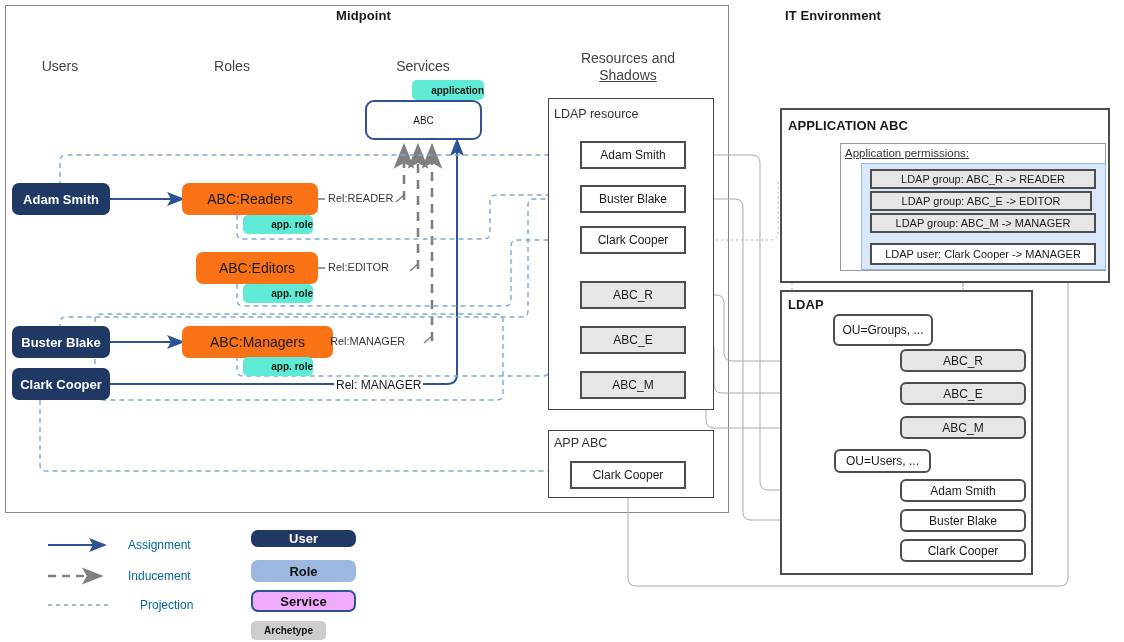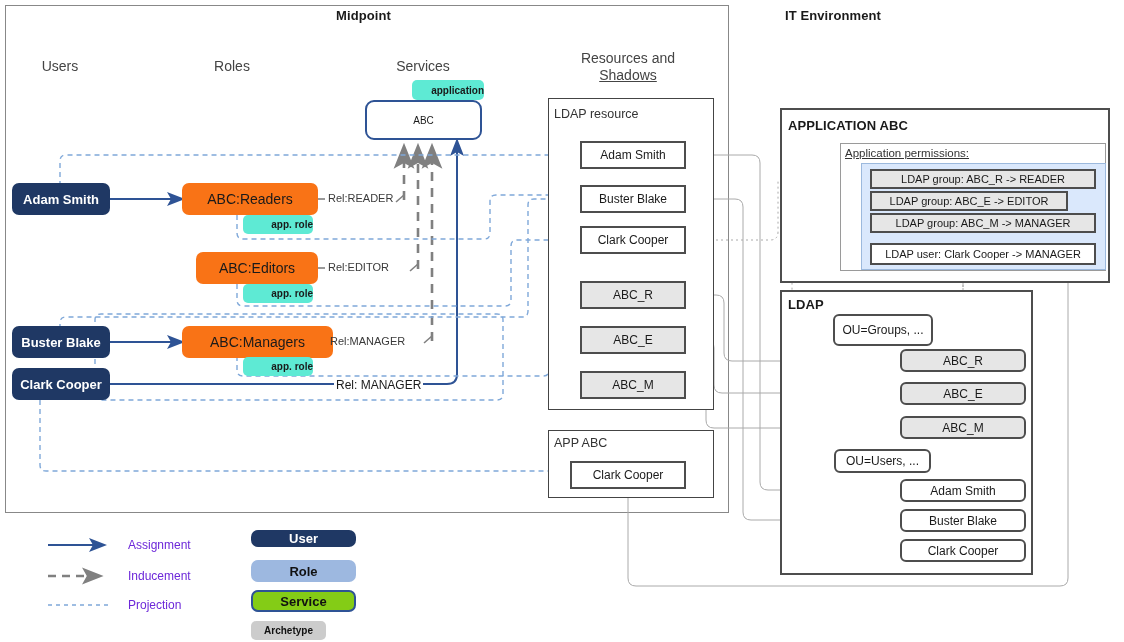--- a/index.html
+++ b/index.html
@@ -33,26 +33,26 @@
   .perm-box.white{background:#ffffff;}
   .perm-bg{background:#DAE8FC;border:1px solid #9cb9dd;}
   .inner-frame{border:1px solid #9a9a9a;background:#ffffff;}
   .heavy-frame{border:2px solid #4d4d4d;background:#ffffff;}
 
   .rel-label{font-size:11px;color:#3a3a3a;white-space:nowrap;}
   .rel-label-b{font-size:12px;color:#1a1a1a;white-space:nowrap;}
   .sub-label{font-size:12.5px;color:#333333;}
 
   
-  .legend-text{font-size:12px;color:#6d28d9;}
+  .legend-text{font-size:12px;color:#0369a1;}
   .lg-user{background:#1F3864;color:#fff;border-radius:7px;font-size:13px;font-weight:bold;
            display:flex;align-items:center;justify-content:center;}
   .lg-role{background:#9DB8E0;color:#111;border-radius:7px;font-size:13px;font-weight:bold;
            display:flex;align-items:center;justify-content:center;}
-  .lg-svc{background:#84cc16;border:2px solid #2E5395;border-radius:7px;color:#111;font-size:13px;
+  .lg-svc{background:#f0abfc;border:2px solid #2E5395;border-radius:7px;color:#111;font-size:13px;
           font-weight:bold;display:flex;align-items:center;justify-content:center;}
   .lg-arch{background:#CCCCCC;color:#111;border-radius:5px;font-size:10px;font-weight:bold;
            display:flex;align-items:center;justify-content:center;}
 </style>
 </head>
 <body>
 
 <div class="abs panel" style="left:5px;top:5px;width:724px;height:508px;"></div>
 <div class="abs panel-title" style="left:336px;top:8px;width:200px;">Midpoint</div>
 
@@ -221,21 +221,21 @@
 <div class="abs heavy-frame" style="left:780px;top:108px;width:330px;height:175px;"></div>
 <div class="abs panel-title" style="left:788px;top:118px;">APPLICATION ABC</div>
 
 <div class="abs inner-frame" style="left:840px;top:143px;width:266px;height:128px;"></div>
 <div class="abs sub-label" style="left:845px;top:147px;font-size:11.5px;text-decoration:underline;">Application permissions:</div>
 
 <div class="abs perm-bg" style="left:861px;top:163px;width:245px;height:107px;"></div>
 <div class="abs perm-box" style="left:870px;top:169px;width:226px;height:20px;">
   <span>LDAP group: ABC_R  -&gt;  READER</span>
 </div>
-<div class="abs perm-box" style="left:870px;top:191px;width:198px;height:20px;">
+<div class="abs perm-box" style="left:870px;top:191px;width:222px;height:20px;">
   <span>LDAP group: ABC_E  -&gt;  EDITOR</span>
 </div>
 <div class="abs perm-box" style="left:870px;top:213px;width:226px;height:20px;">
   <span>LDAP group: ABC_M  -&gt;  MANAGER</span>
 </div>
 <div class="abs perm-box white" style="left:870px;top:243px;width:226px;height:22px;">
   <span>LDAP user: Clark Cooper -&gt; MANAGER</span>
 </div>
 
 <div class="abs heavy-frame" style="left:780px;top:290px;width:253px;height:285px;"></div>
@@ -269,21 +269,21 @@
 
 <svg class="layer">
   <g>
     <path d="M48,545 L104,545" stroke="#2E5395" stroke-width="2" fill="none" marker-end="url(#arrowBlue)"></path>
     <path d="M48,576 L100,576" stroke="#808080" stroke-width="2.4" fill="none" stroke-dasharray="8,6" marker-end="url(#arrowGrey)"></path>
     <path d="M48,605 L112,605" stroke="#7FA8D9" stroke-width="1.6" fill="none" stroke-dasharray="4,4"></path>
   </g>
 </svg>
 <div class="abs legend-text" style="left:128px;top:538px;">Assignment</div>
 <div class="abs legend-text" style="left:128px;top:569px;">Inducement</div>
-<div class="abs legend-text" style="left:128px;top:598px;">Projection</div>
+<div class="abs legend-text" style="left:140px;top:598px;">Projection</div>
 
 <div class="abs lg-user" style="left:251px;top:530px;width:105px;height:17px;">
   <span>User</span>
 </div>
 <div class="abs lg-role" style="left:251px;top:560px;width:105px;height:22px;">
   <span>Role</span>
 </div>
 <div class="abs lg-svc" style="left:251px;top:590px;width:105px;height:22px;">
   <span>Service</span>
 </div>

